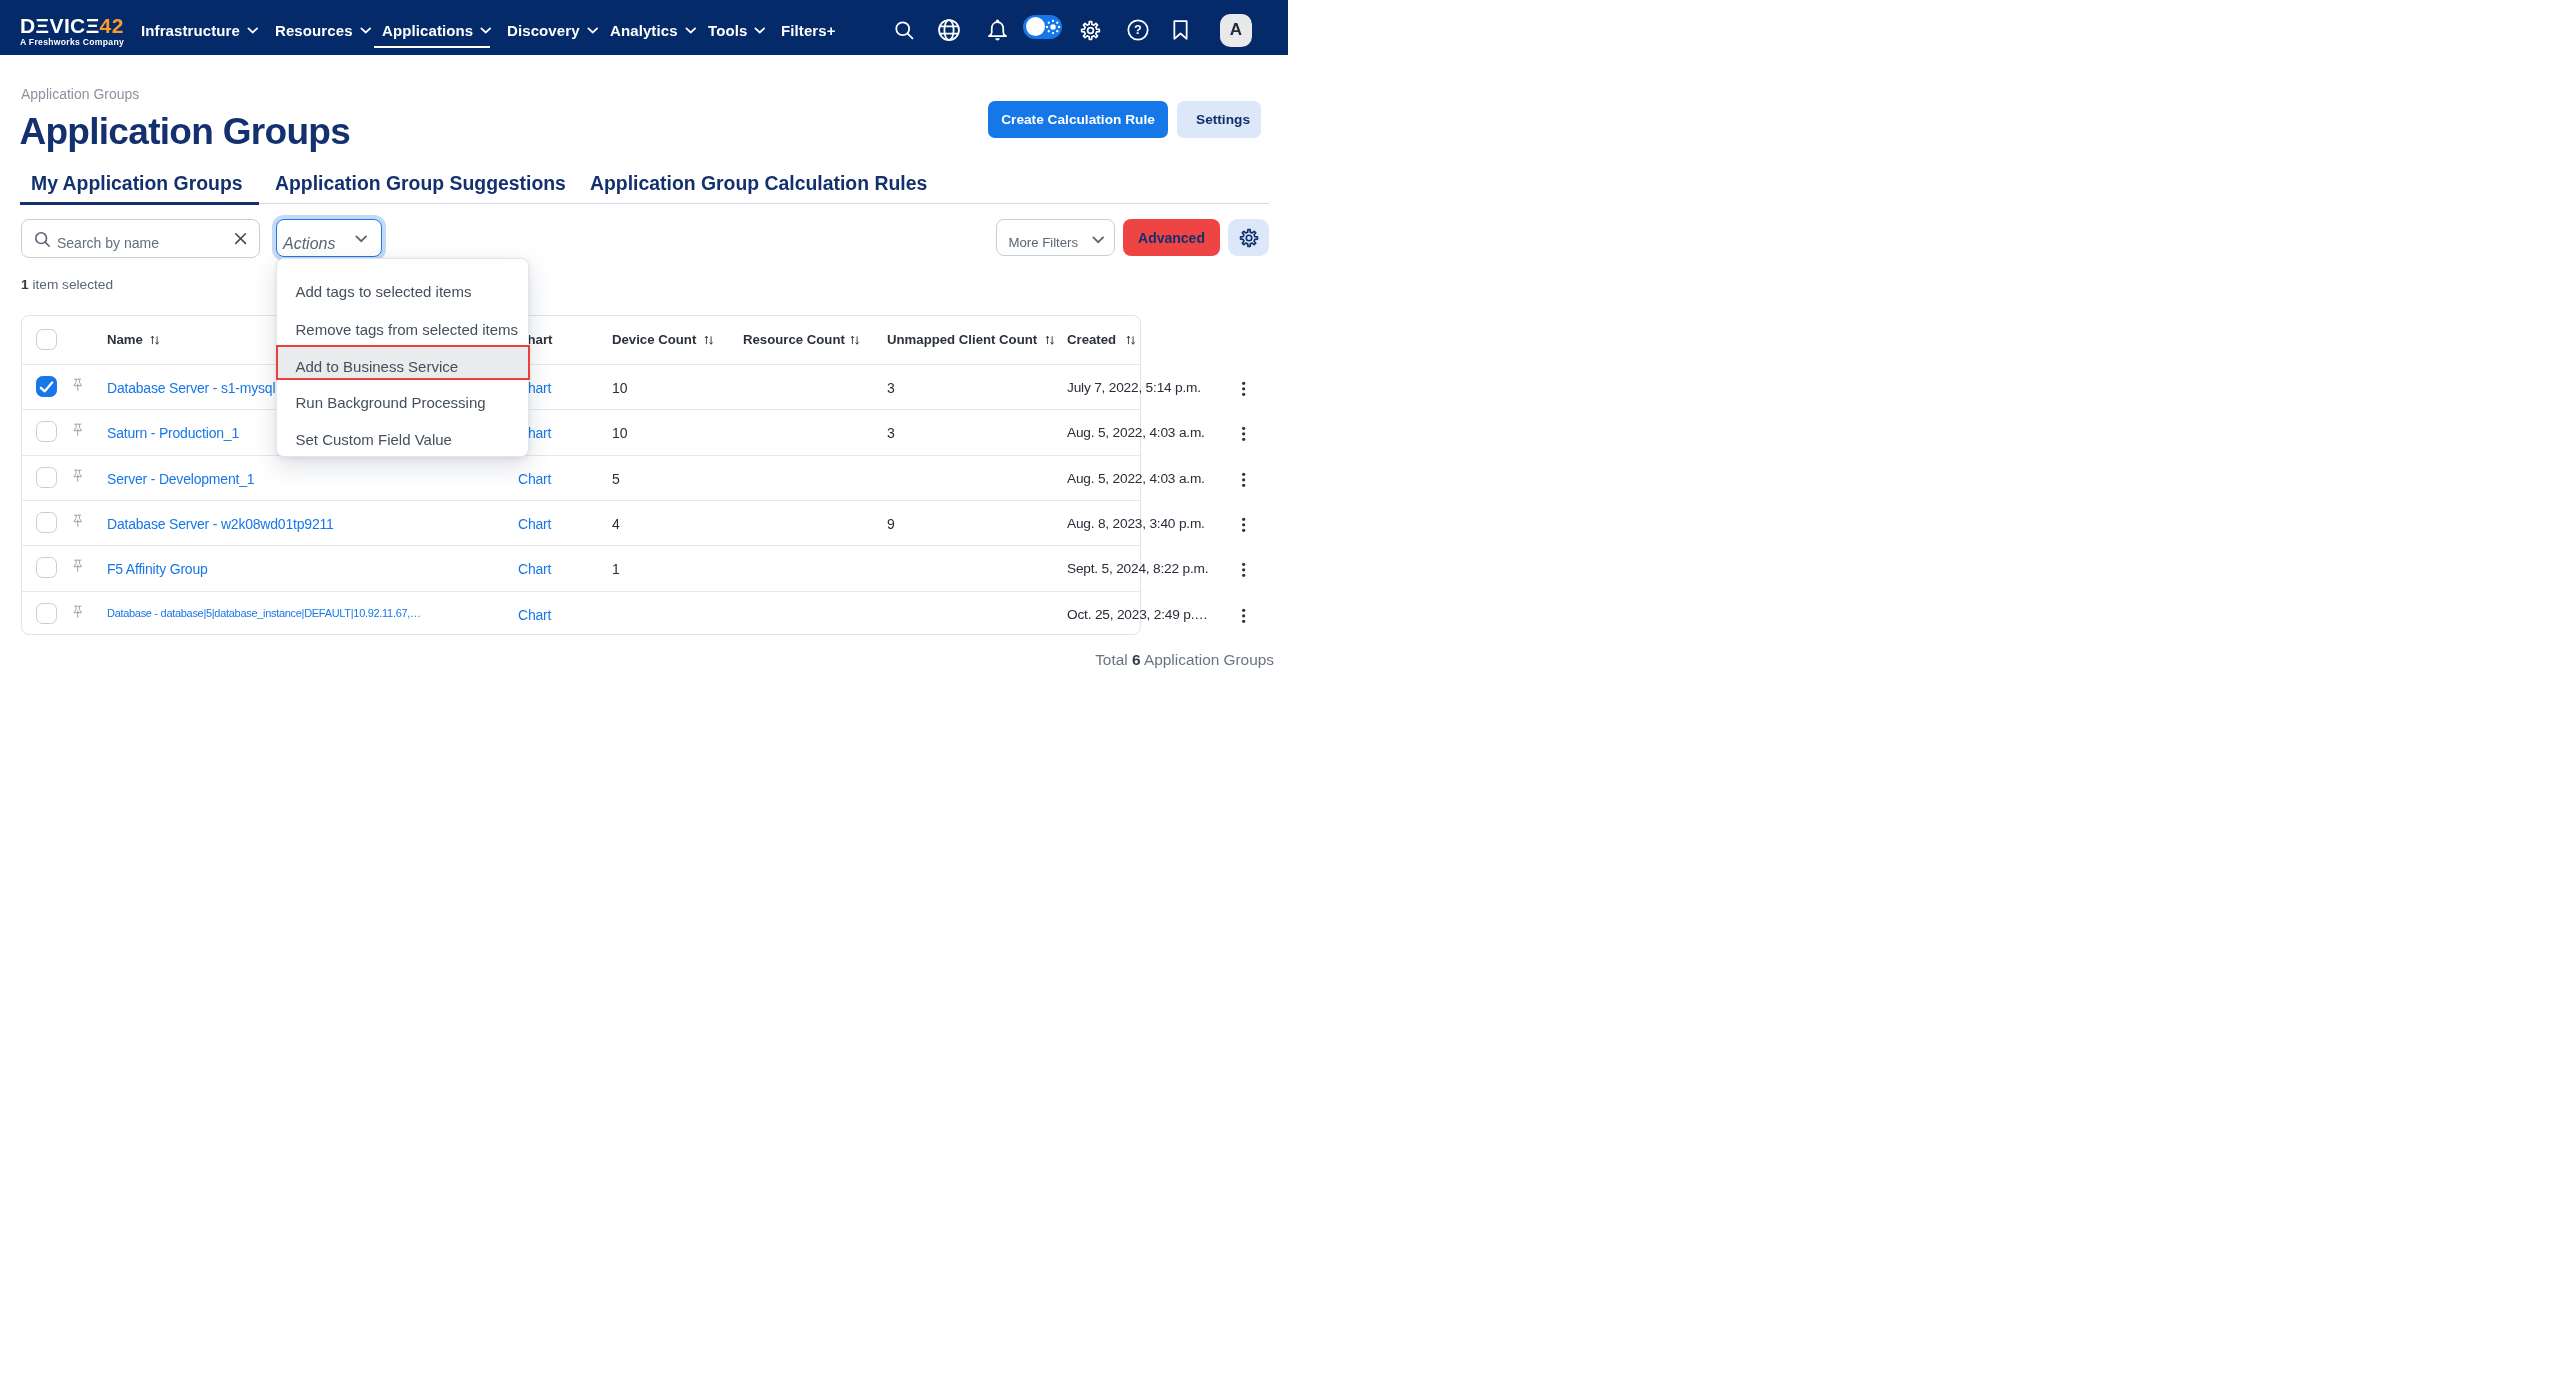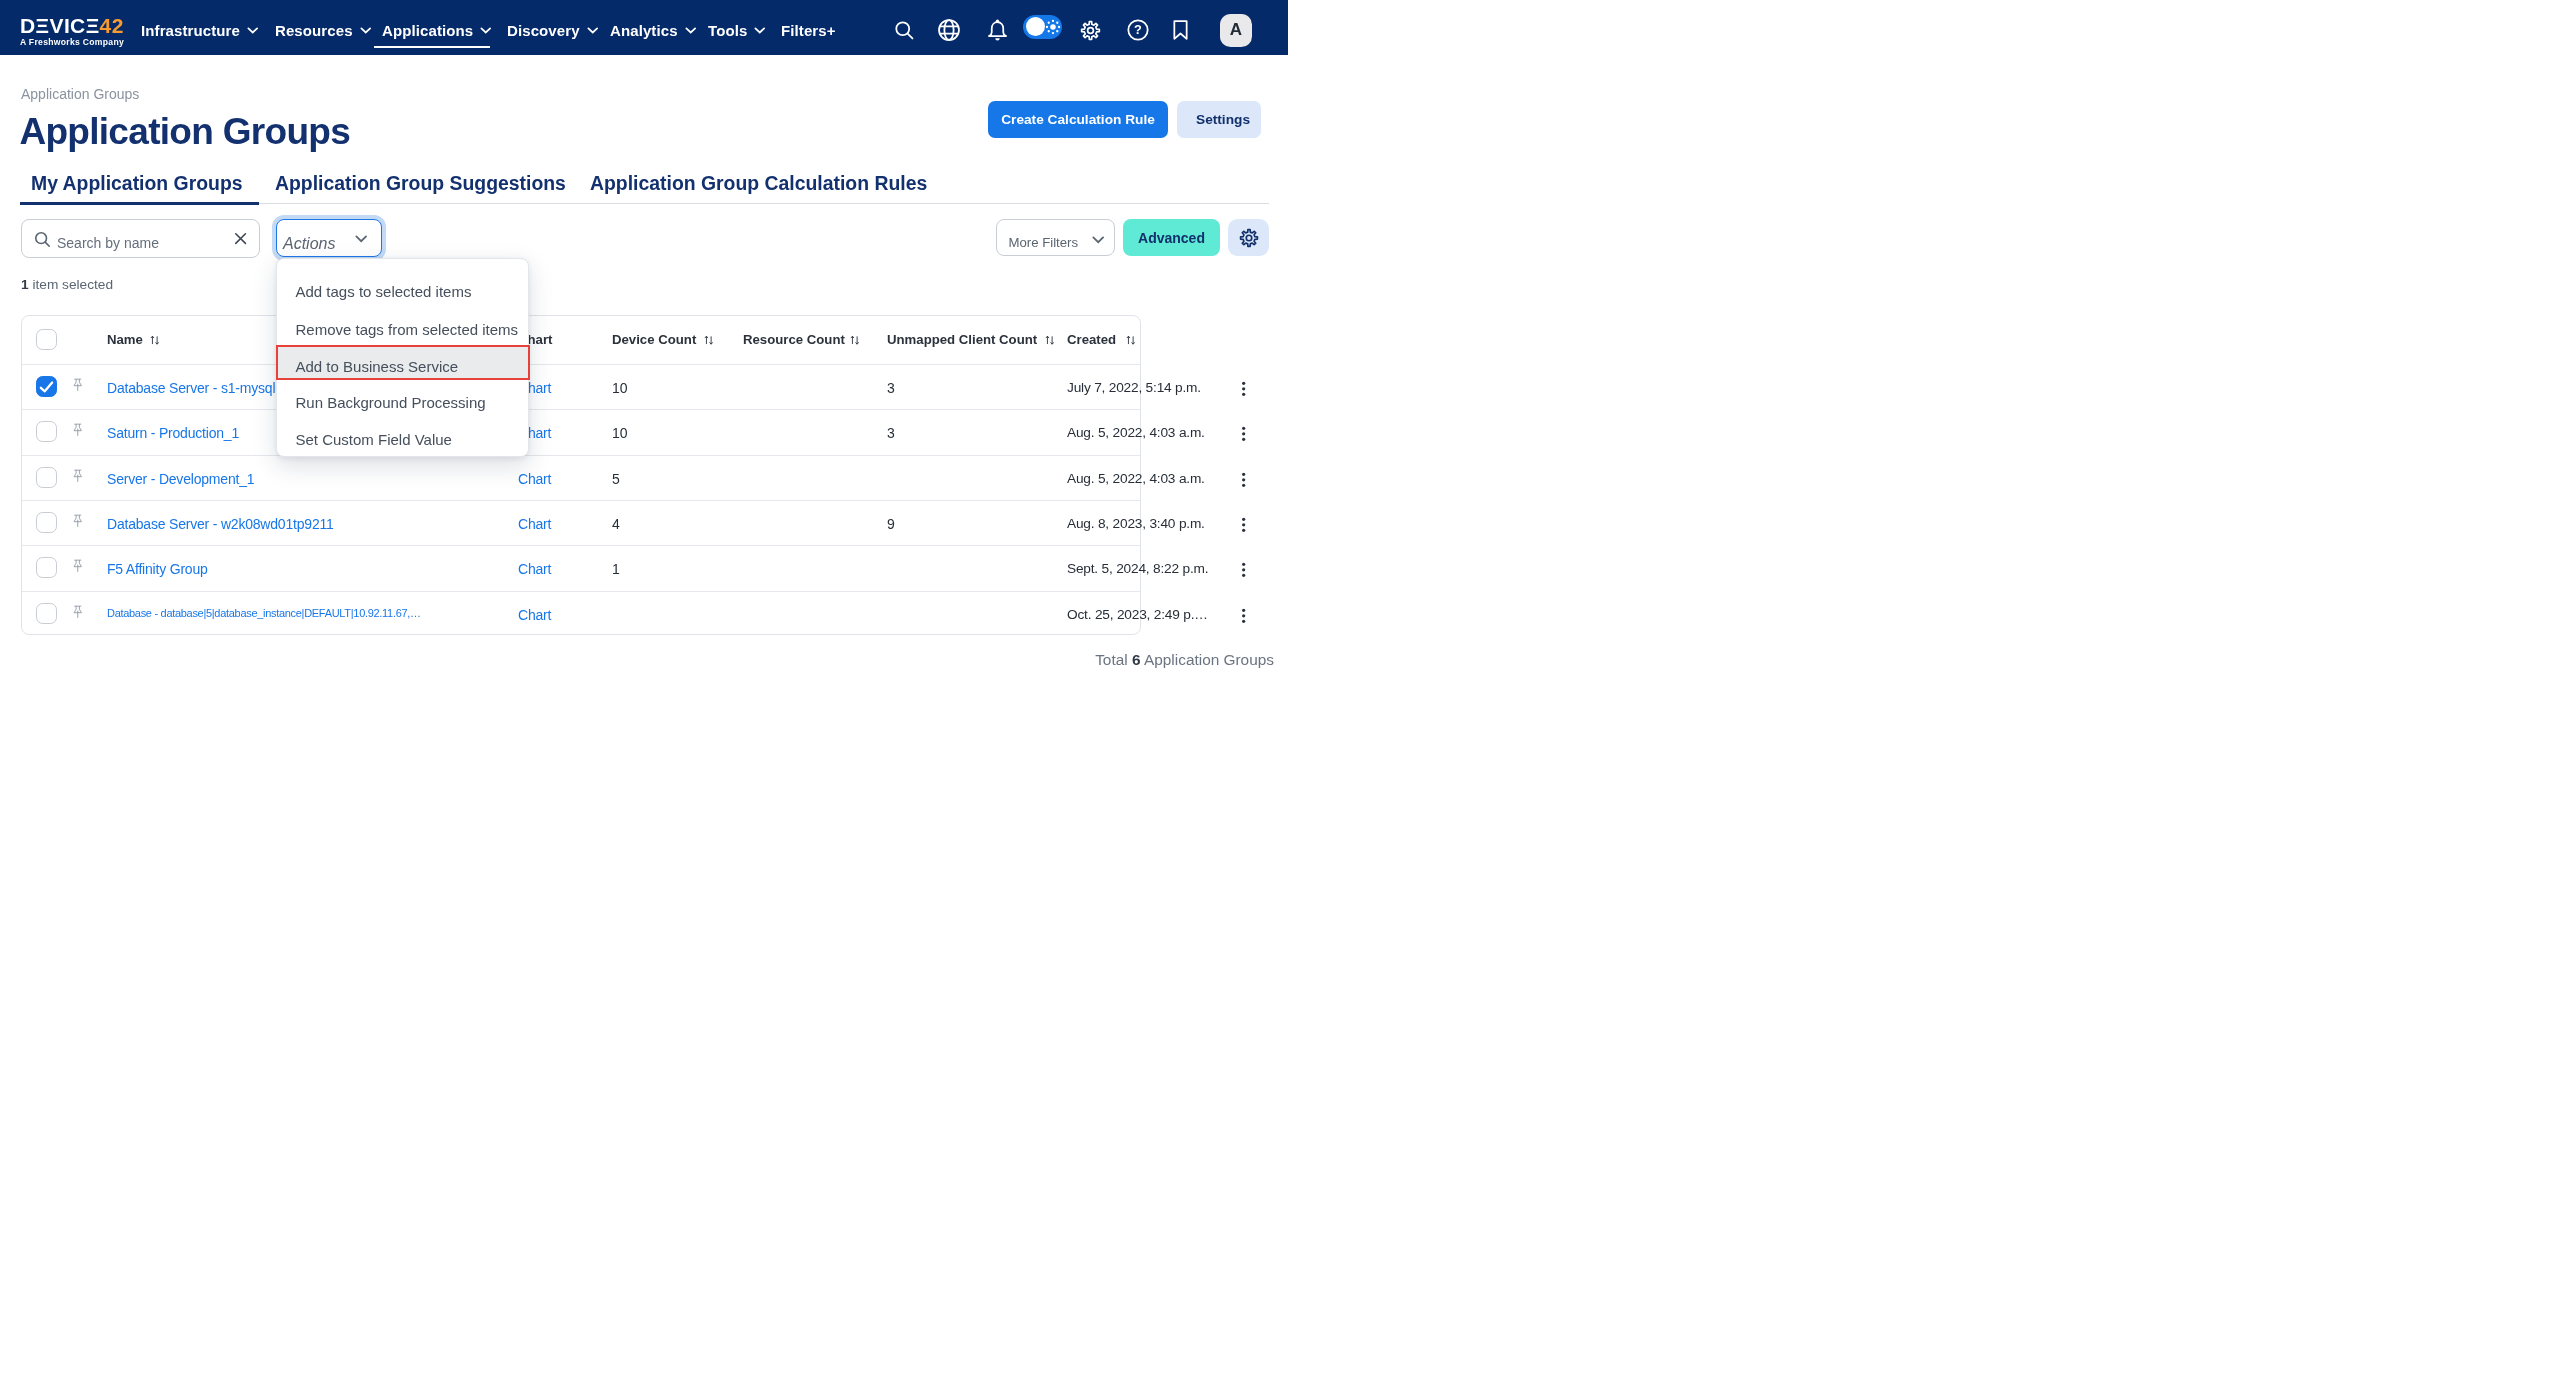--- a/index.html
+++ b/index.html
@@ -29,21 +29,21 @@
 .tab1 { left:20px; } .tab2 { left:264px; } .tab3 { left:579px; }
 .tabu { position:absolute; left:20px; top:30px; width:239px; height:2.6px; background:#14316f; }
 .tab span { display:inline-block; padding:0 11px; }
 
 .search { position:absolute; left:21px; top:219px; width:239px; height:39px; border:1.3px solid #c9ced6; border-radius:8px; }
 .search .ph { position:absolute; left:35px; top:14.6px; font-size:14px; color:#646f7d; }
 .actions { position:absolute; left:276px; top:219px; width:106px; height:38px; border:1.8px solid #1f78e8; border-radius:8px; box-shadow:0 0 0 4px #c3daf6; background:#fff; }
 .actions .t { position:absolute; left:6px; top:14.6px; font-size:16px; color:#5b6572;font-style:italic; }
 .morefilters { position:absolute; left:996px; top:219px; width:119px; height:37px; border:1.3px solid #c9ced6; border-radius:8px; }
 .morefilters .t { position:absolute; left:11.5px; top:14.6px; font-size:13.2px; color:#5b6572; }
-.advanced { position:absolute; left:1123px; top:219px; width:97px; height:37px; background:#5eead4; border-radius:8px; color:#12306b; font-weight:bold; font-size:14px; display:flex; align-items:center; justify-content:center; }
+.advanced { position:absolute; left:1123px; top:219px; width:97px; height:37px; background:#ef4444; border-radius:8px; color:#12306b; font-weight:bold; font-size:14px; display:flex; align-items:center; justify-content:center; }
 .gearbtn { position:absolute; left:1228px; top:219px; width:41px; height:37px; background:#dce7f9; border-radius:9.7px; display:flex; align-items:center; justify-content:center; }
 .selinfo { position:absolute; left:21px; top:277px; font-size:13.7px; color:#5b6572; }
 .selinfo b { color:#333c48; }
 
 .tbl { position:absolute; left:21px; top:315px; width:1120px; height:320px; border:0.9px solid #e0e4e9; border-radius:8px;padding-left:40px; }
 .thead { position:absolute; left:0; top:0; width:100%; height:48px; }
 .row { position:absolute; left:0; width:100%; height:45px; border-top:0.9px solid #e5e8ec; }
 .cell { position:absolute; white-space:nowrap; }
 .hdr { font-weight:bold; font-size:13.2px; color:#2b323c; }
 .lnk { color:#1877e8; font-size:14px; letter-spacing:-0.2px; }

